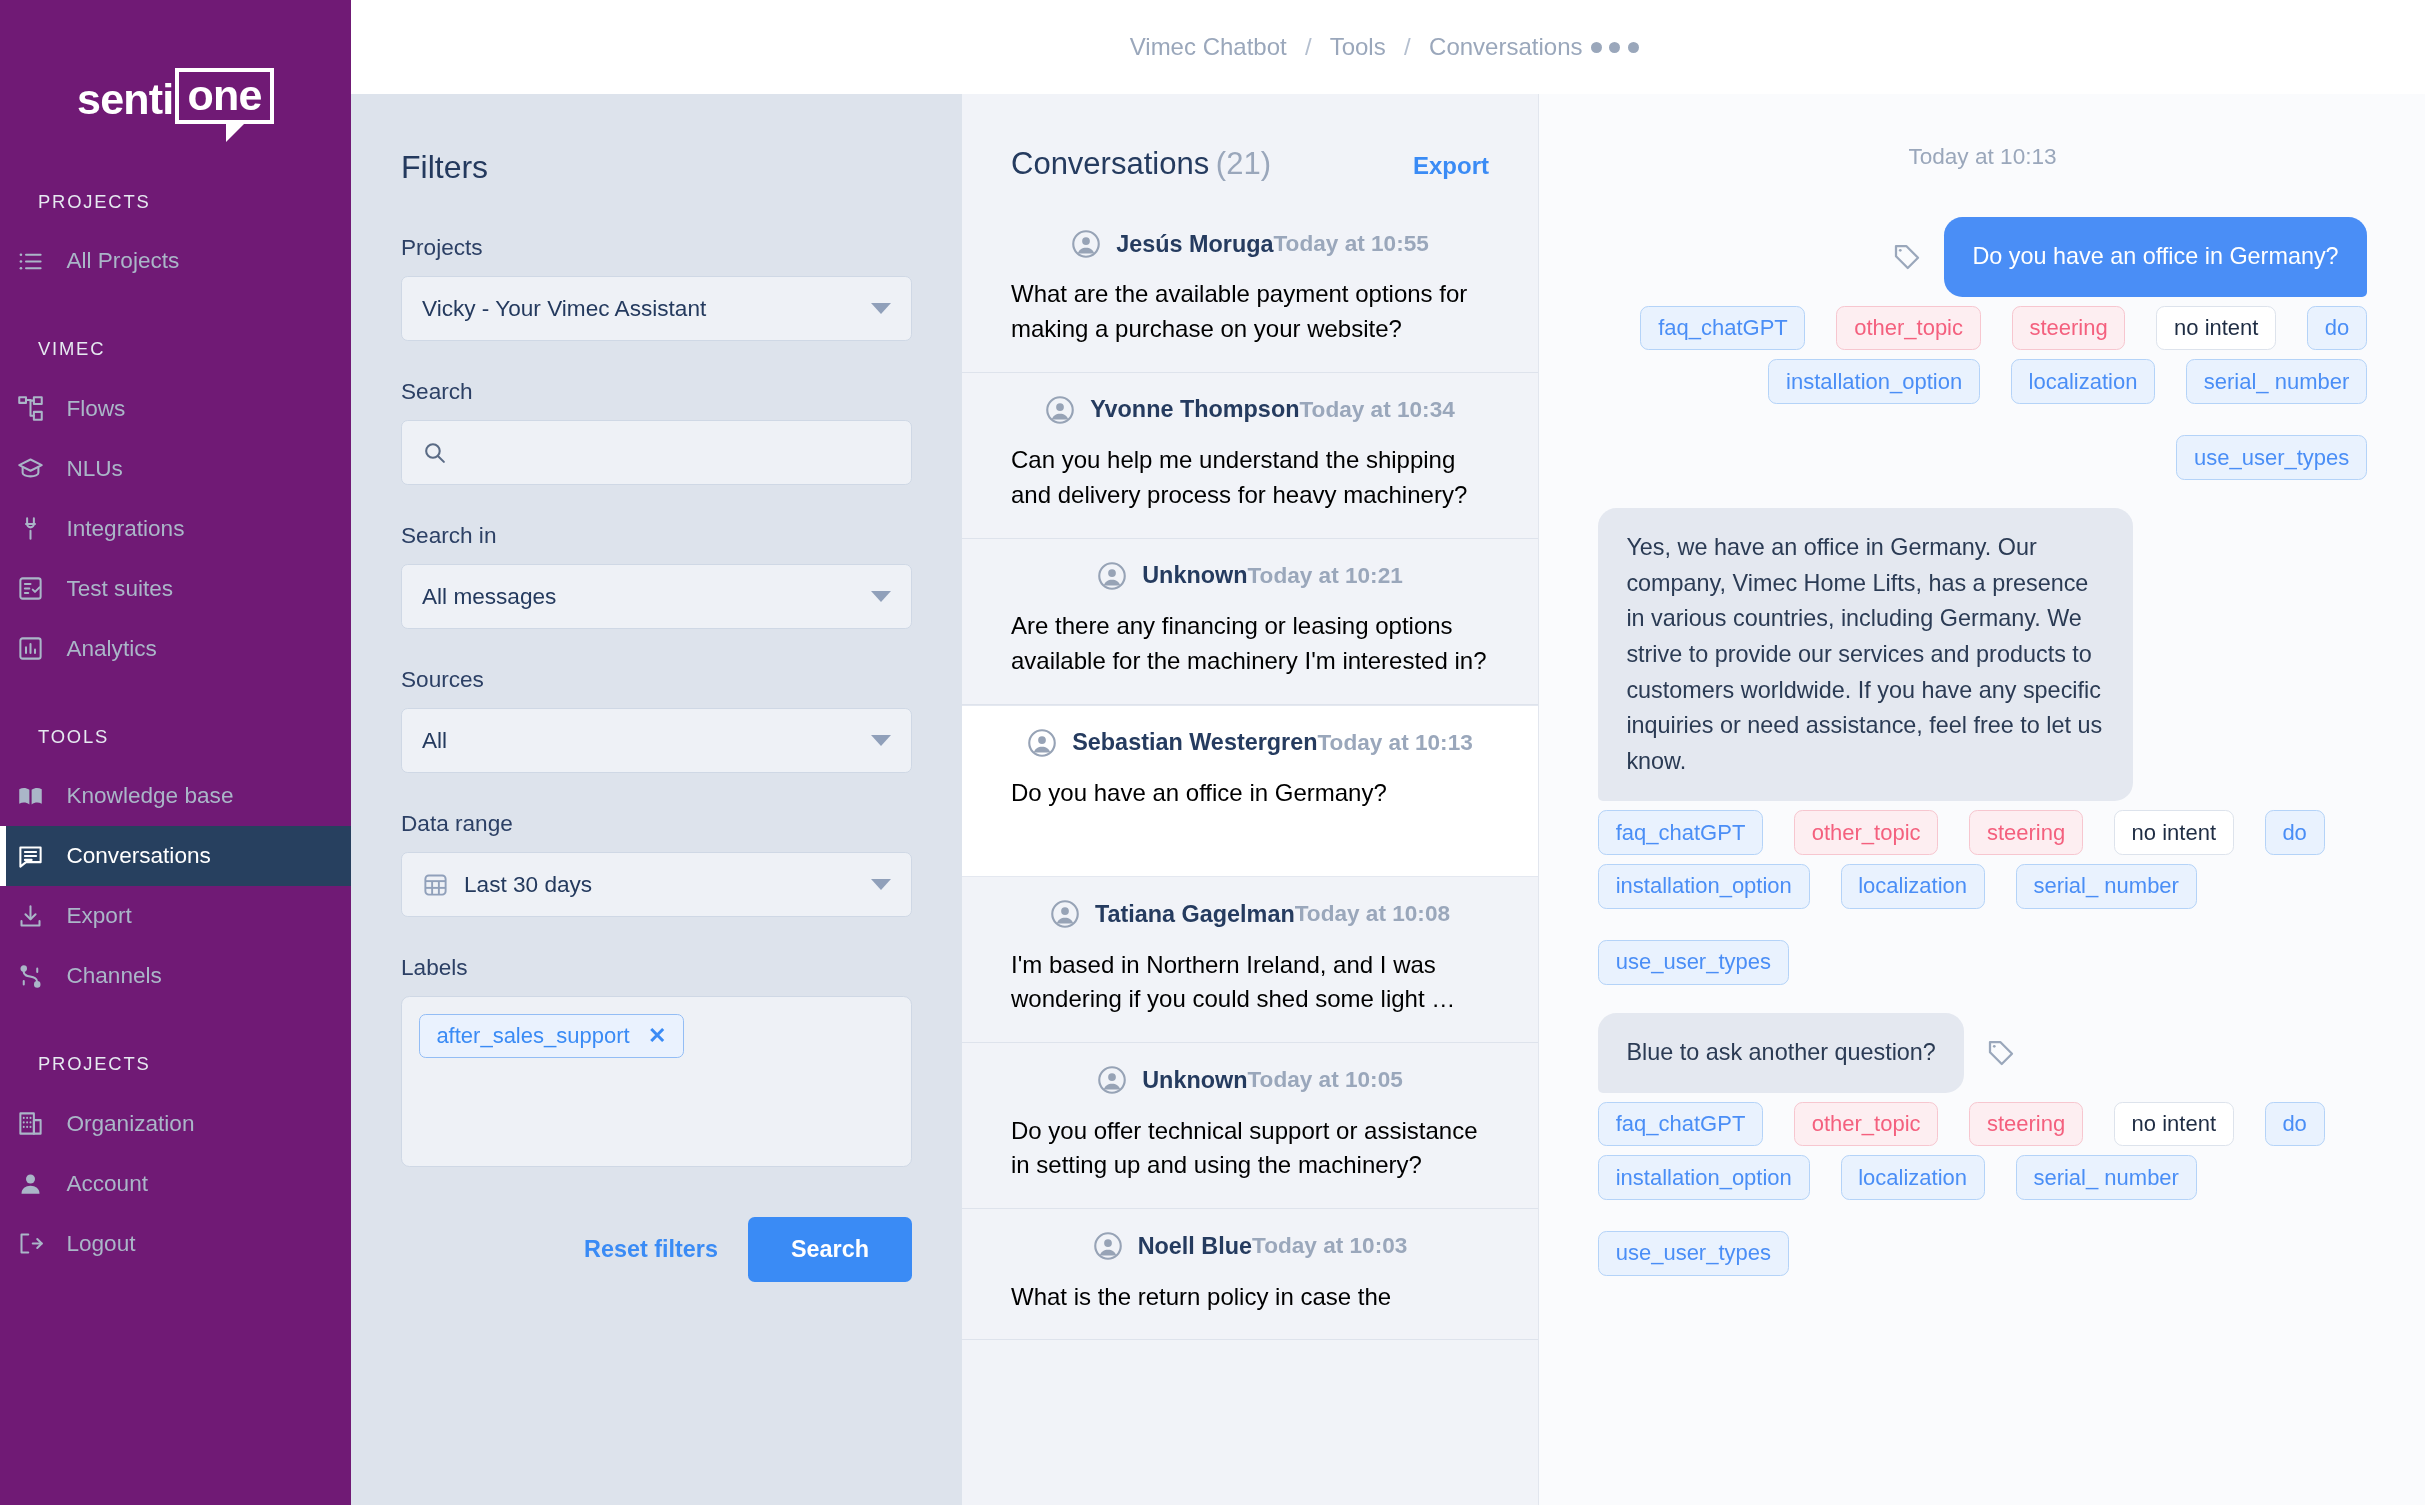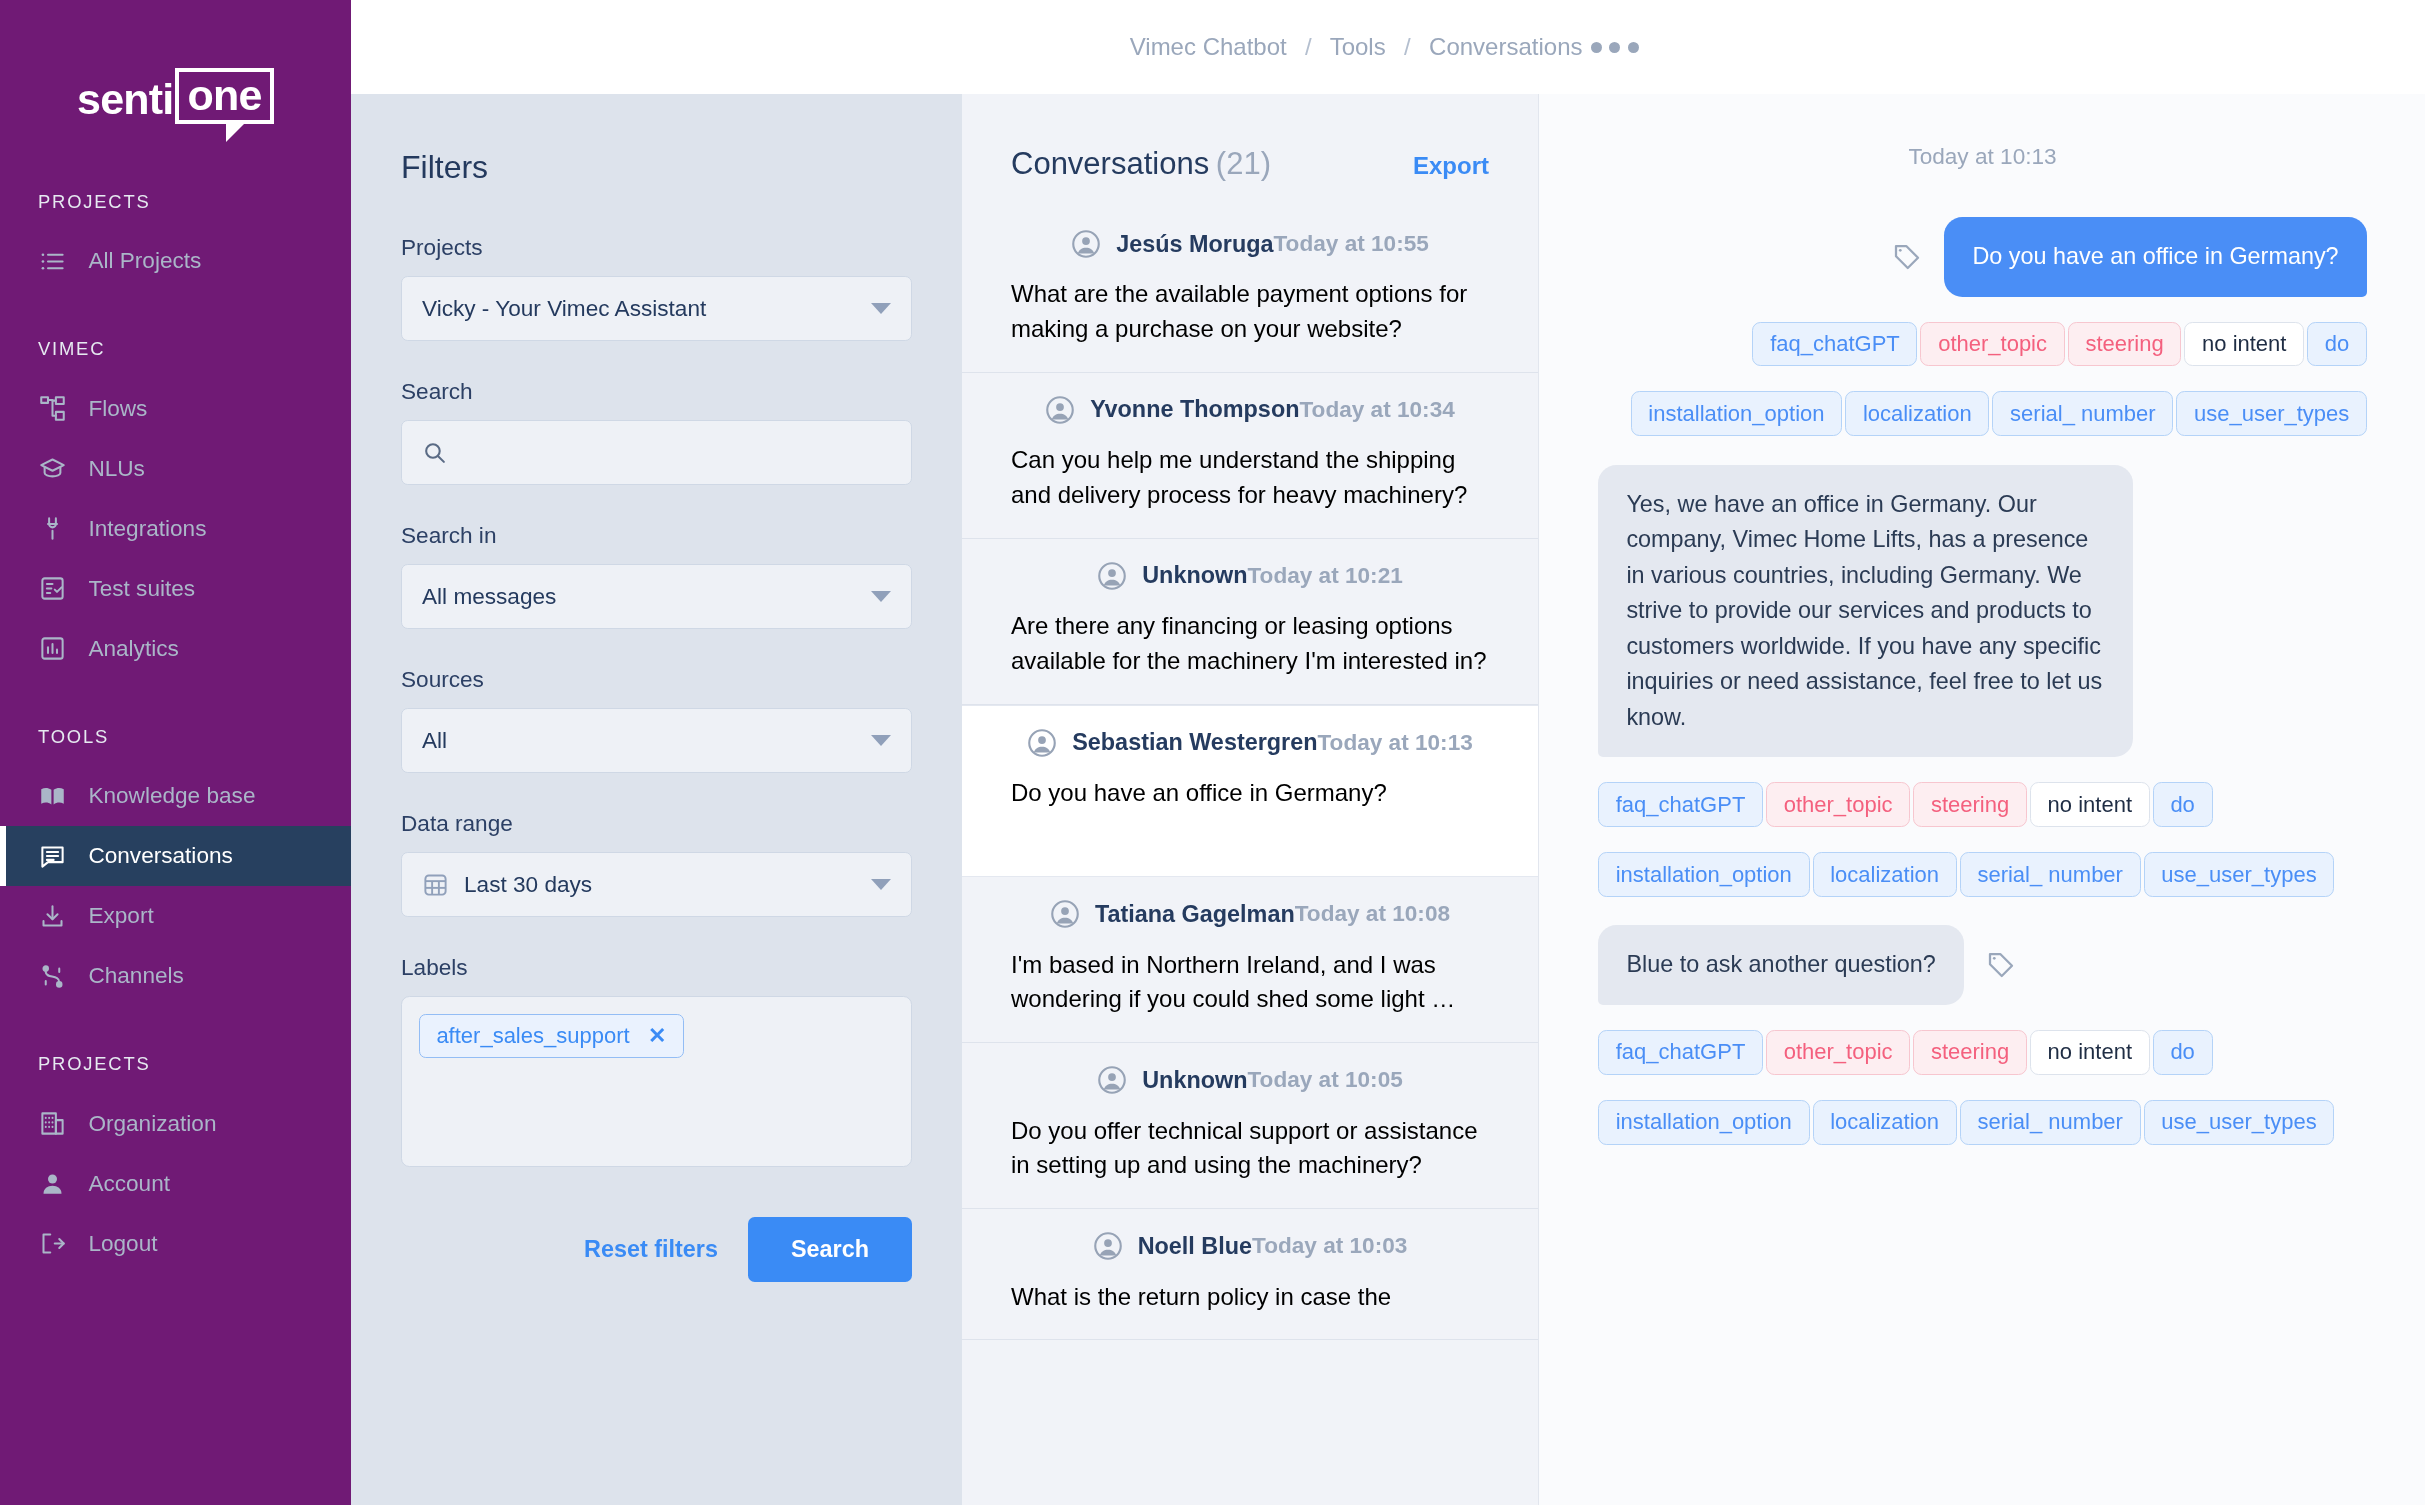--- a/index.html
+++ b/index.html
@@ -39,21 +39,21 @@
   }
 
   .nav-section {
     font-size: 18.4px; letter-spacing: 1.8px; color: #e6eaf1;
     padding: 0 0 0 38px; margin-top: 47px; margin-bottom: 18.4px;
     font-weight: normal;
   }
   .nav-section.first { margin-top: 49px; }
   .nav-item {
     display: flex; align-items: center; gap: 22px;
-    height: 60px; padding-left: 38px;
+    height: 60px; padding-left: 16px;
     font-size: 22.6px; color: #aab6c8;
     position: relative; cursor: pointer;
   }
   .nav-item.active {
     background: #27405f; color: #ffffff;
   }
   .nav-item.active:before {
     content: ""; position: absolute; left: 0; top: 0; bottom: 0; width: 5.9px; background: #fff;
   }
   .nav-ico { width: 28.4px; height: 28.4px; flex: 0 0 28.4px; display: flex; align-items: center; justify-content: center; }
@@ -155,21 +155,21 @@
   .msg-line { display: flex; align-items: center; }
   .msg-line.out { justify-content: flex-end; gap: 22px; }
   .msg-line.in { justify-content: flex-start; gap: 22px; }
   .bubble {
     max-width: 535px; border-radius: 18.4px; padding: 22px 28.4px;
     font-size: 23.4px; line-height: 1.52;
   }
   .bubble.out { background: #4a8ef6; color: #ffffff; border-bottom-right-radius: 5px; }
   .bubble.in  { background: #e4e8f0; color: #2b3b54; border-bottom-left-radius: 5px; }
   .tag-ico svg { width: 30px; height: 30px; display: block; }
-  .tagrow { display: flex; flex-wrap: wrap; gap: 3px; margin-top: 25px; }
+  .tagrow { display: flex; flex-wrap: wrap; gap: 31px; margin-top: 9px; }
   .tagrow.right { justify-content: flex-end; }
   .tag {
     border-radius: 8.4px; padding: 8.4px 16.7px; font-size: 22px;
     border: 0.8px solid transparent; white-space: nowrap;
   }
   .tag.blue  { background: #e9f2fe; border-color: #b4d3f8; color: #4a8ef6; }
   .tag.red   { background: #fdeef1; border-color: #f7c6cf; color: #f4607e; }
   .tag.plain { background: #ffffff; border-color: #dde3ec; color: #1f2d44; }
 </style>
 </head>

